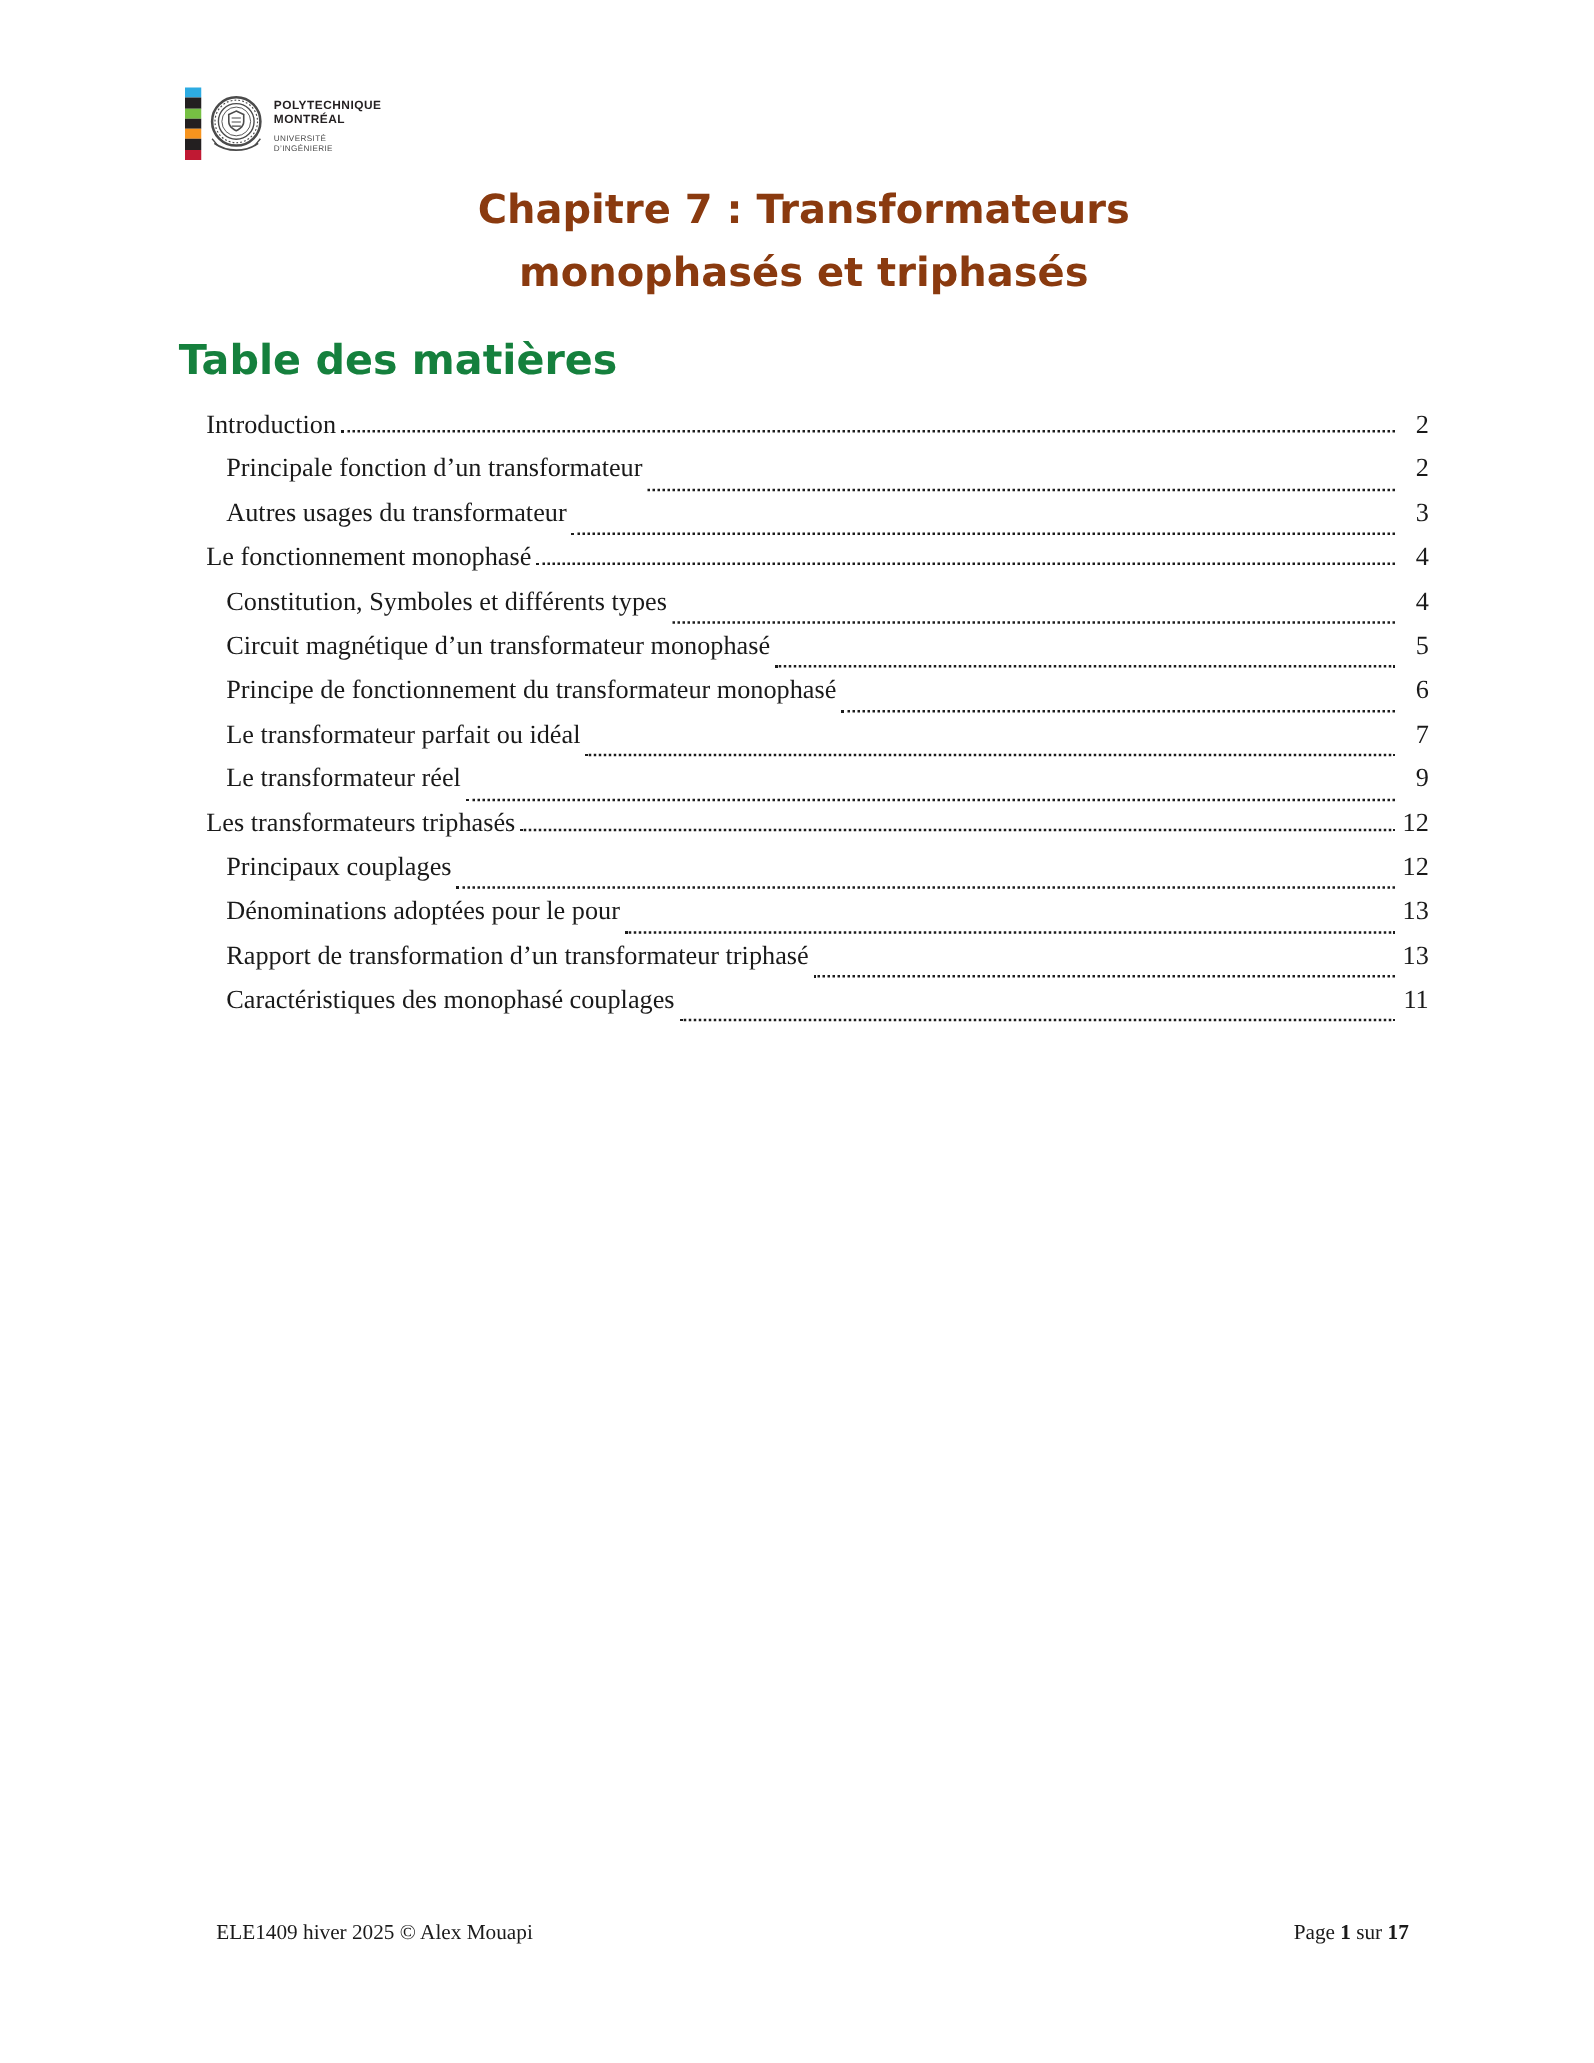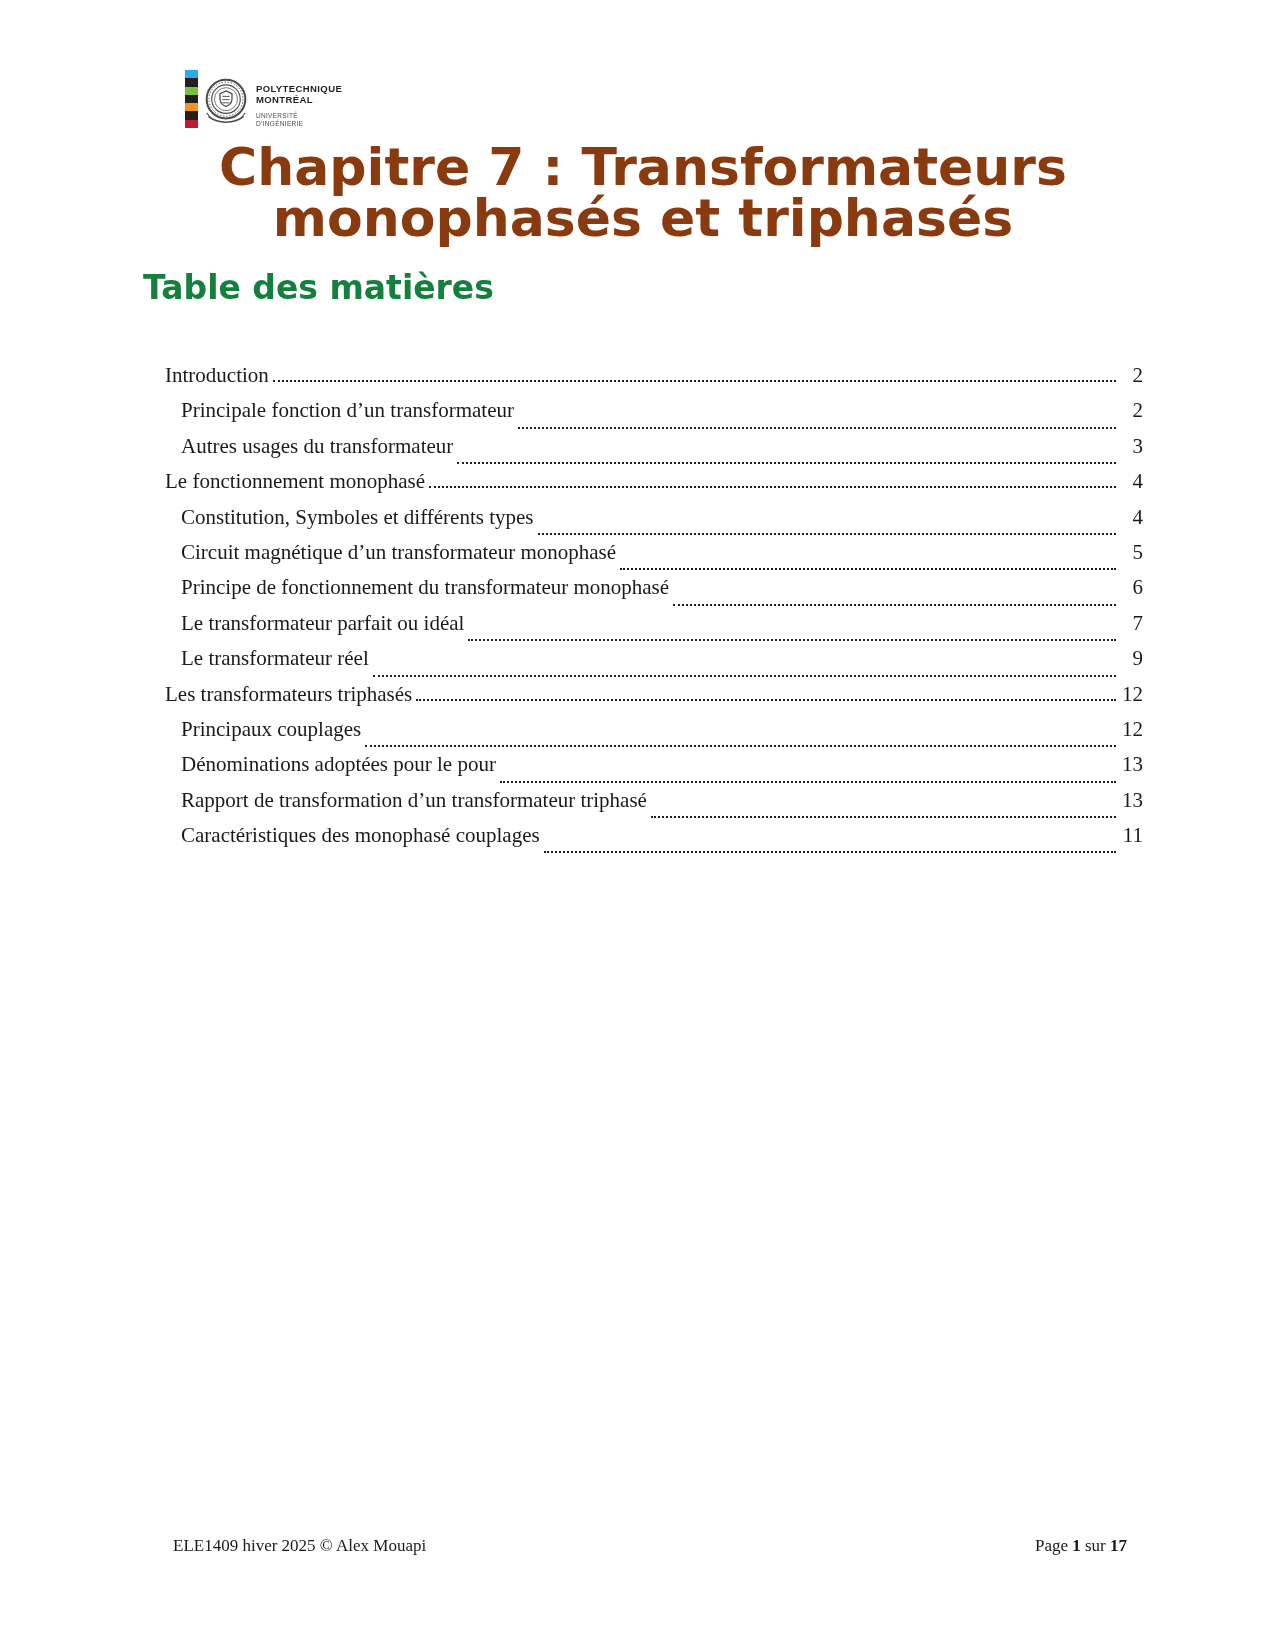--- a/index.html
+++ b/index.html
@@ -1,39 +1,39 @@
 <!DOCTYPE html>
 <html><head>
 <meta charset="utf-8">
 <style>
   html,body{margin:0;padding:0;}
   body{
     width:1275px;height:1650px;background:#ffffff;position:relative;
     font-family:"Liberation Serif", serif;color:#1a1a1a;overflow:hidden;
   }
   
-  .logo{position:absolute;left:148px;top:68px;display:flex;align-items:flex-end;margin-left:37px;}
+  .logo{position:absolute;left:148px;top:68px;display:flex;align-items:center;}
   .logo-strip{display:flex;flex-direction:column;width:13px;height:58px;margin-top:2px;}
   .logo-strip span{flex:1;}
   .crest{margin-left:5px;margin-top:2px;}
   .brand{margin-left:7px;margin-top:6px;font-family:"Liberation Sans", sans-serif;}
   .brand-main{font-size:9.5px;font-weight:bold;color:#231f20;letter-spacing:.4px;line-height:11px;}
   .brand-sub{font-size:6.5px;color:#4a4a4a;letter-spacing:.3px;line-height:8px;margin-top:7px;}
   
   .title{
     position:absolute;left:143px;top:142px;width:1000px;text-align:center;
-    font-family:"DejaVu Sans", sans-serif;font-weight:bold;font-size:52px;line-height:51px;
+    font-family:"DejaVu Sans", sans-serif;font-weight:bold;font-size:32px;line-height:51px;
   }
   
   .toc-heading{
     position:absolute;left:143px;top:268px;
     font-family:"DejaVu Sans", sans-serif;font-weight:bold;font-size:33px;line-height:40px;
   }
   
-  .toc{position:absolute;left:165px;top:322px;width:978px;margin-top:36px;}
+  .toc{position:absolute;left:165px;top:322px;width:978px;}
   .toc-row{
     display:flex;align-items:baseline;height:35.4px;line-height:35.4px;
     font-size:21px;white-space:nowrap;cursor:pointer;
   }
   .toc-row.level-2{padding-left:16px;align-items:flex-end;}
   .toc-leader{flex:1;border-bottom:2px dotted #1c1c1c;margin:0 2px 0 4px;min-width:20px;}
   .toc-page{min-width:25px;text-align:right;}
   
   .footer{
     position:absolute;left:173px;top:1534px;width:954px;

